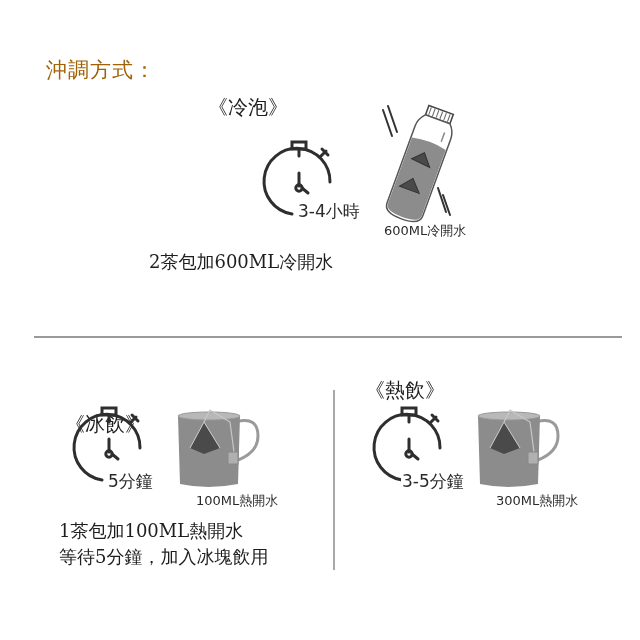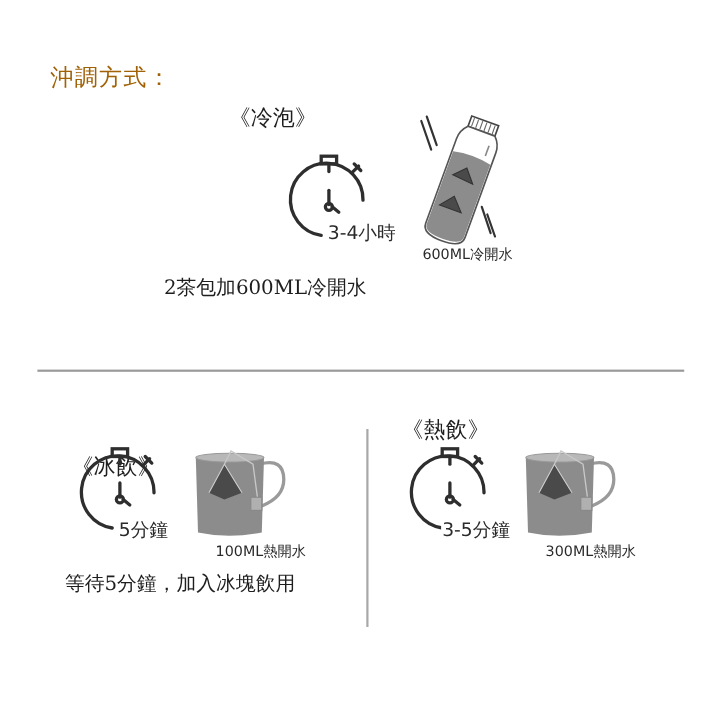--- a/index.html
+++ b/index.html
@@ -93,20 +93,21 @@
     <path d="M4 8 L66 8 L64 76 Q34 82 6 76 Z" fill="#8c8c8c"></path>
     <ellipse cx="35" cy="8" rx="31" ry="4" fill="#b8b8b8" stroke="#999" stroke-width="1"></ellipse>
     <polygon points="16,40 30,14 46,40 30,46" fill="#4a4a4a"></polygon>
     <path d="M30 14 L36 2 L56 14 L60 44" fill="none" stroke="#c8c8c8" stroke-width="1.2"></path>
     <path d="M30 14 L16 40 M30 14 L46 40" fill="none" stroke="#cfcfcf" stroke-width="1"></path>
     <rect x="54" y="44" width="10" height="12" fill="#b0b0b0" stroke="#888" stroke-width="1"></rect>
   </svg>
   <div class="abs small-label" style="left:196px; top:492px;text-align:right;">100ML熱開水</div>
 
   <div class="abs desc" style="left:59px; top:518px;">
+    <div>1茶包加100ML熱開水</div>
     <div>等待5分鐘，加入冰塊飲用</div>
   </div>
 </section>
 
 <section>
   <div class="abs section-title" style="left:365px; top:377px;">《熱飲》</div>
 
   <svg style="left:372px; top:404px;" width="80" height="90" viewBox="0 0 80 90">
     <g fill="none" stroke="#2e2e2e" stroke-width="3" stroke-linecap="round">
       <path d="M30 76 A33 33 0 1 1 68 44"></path>

